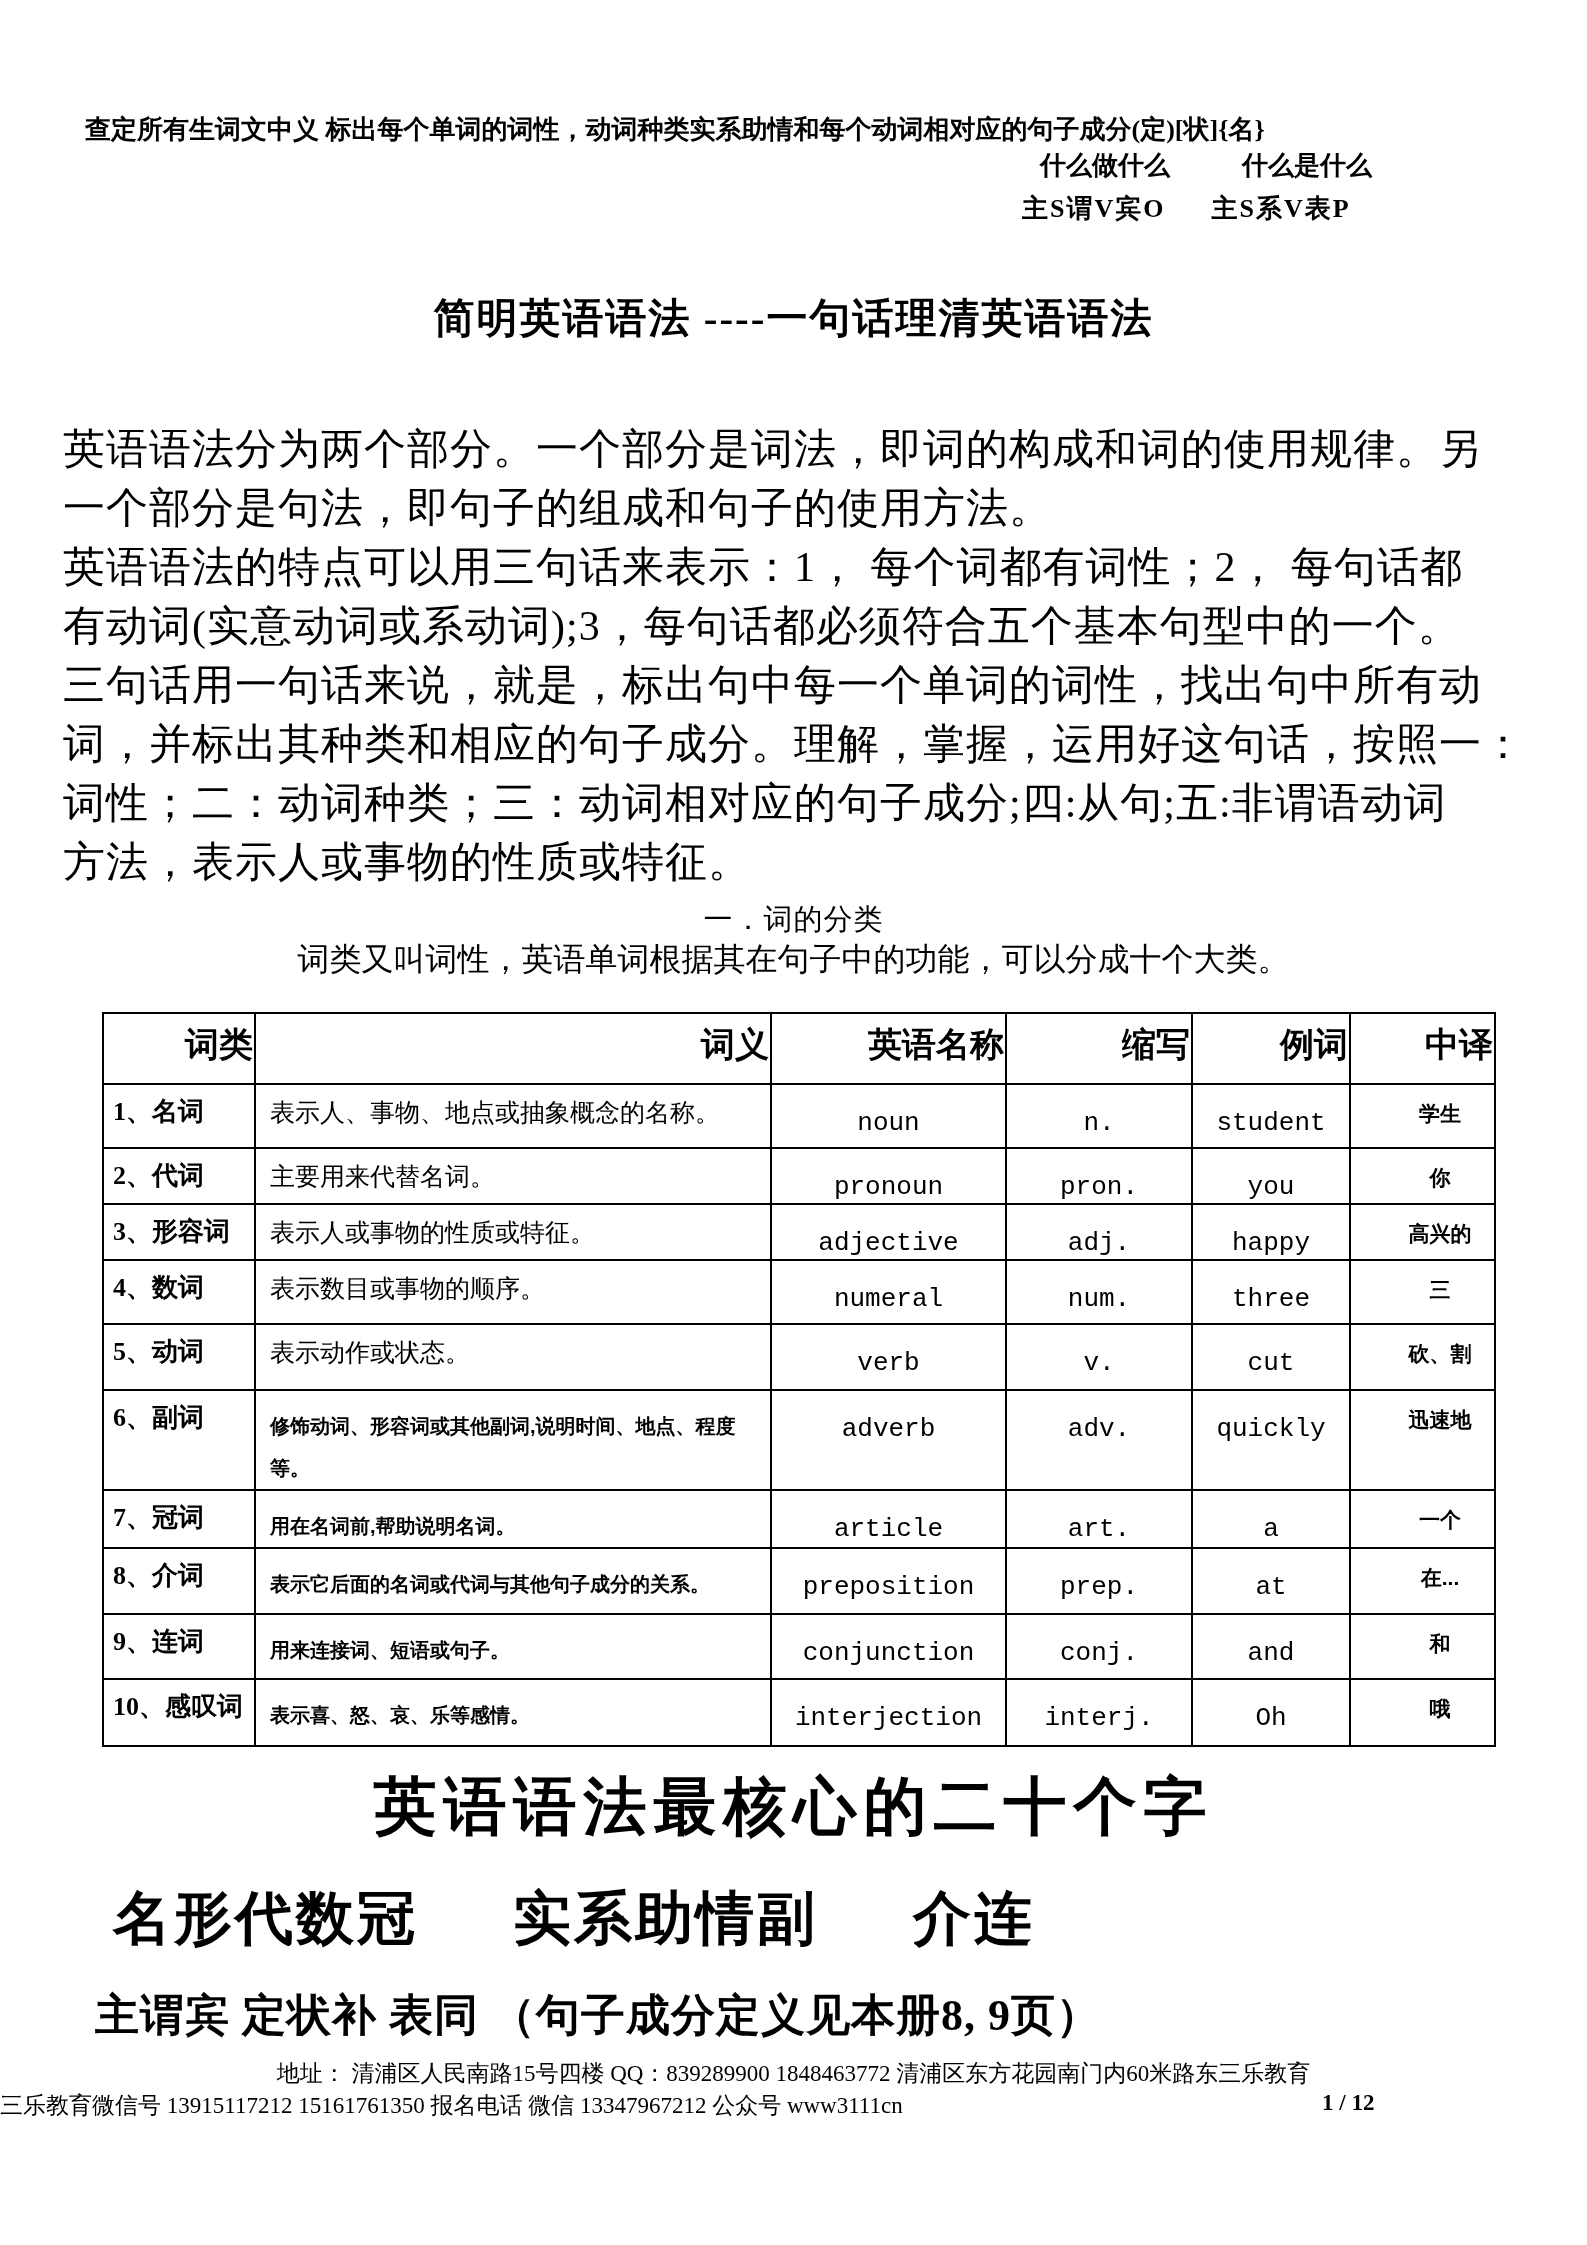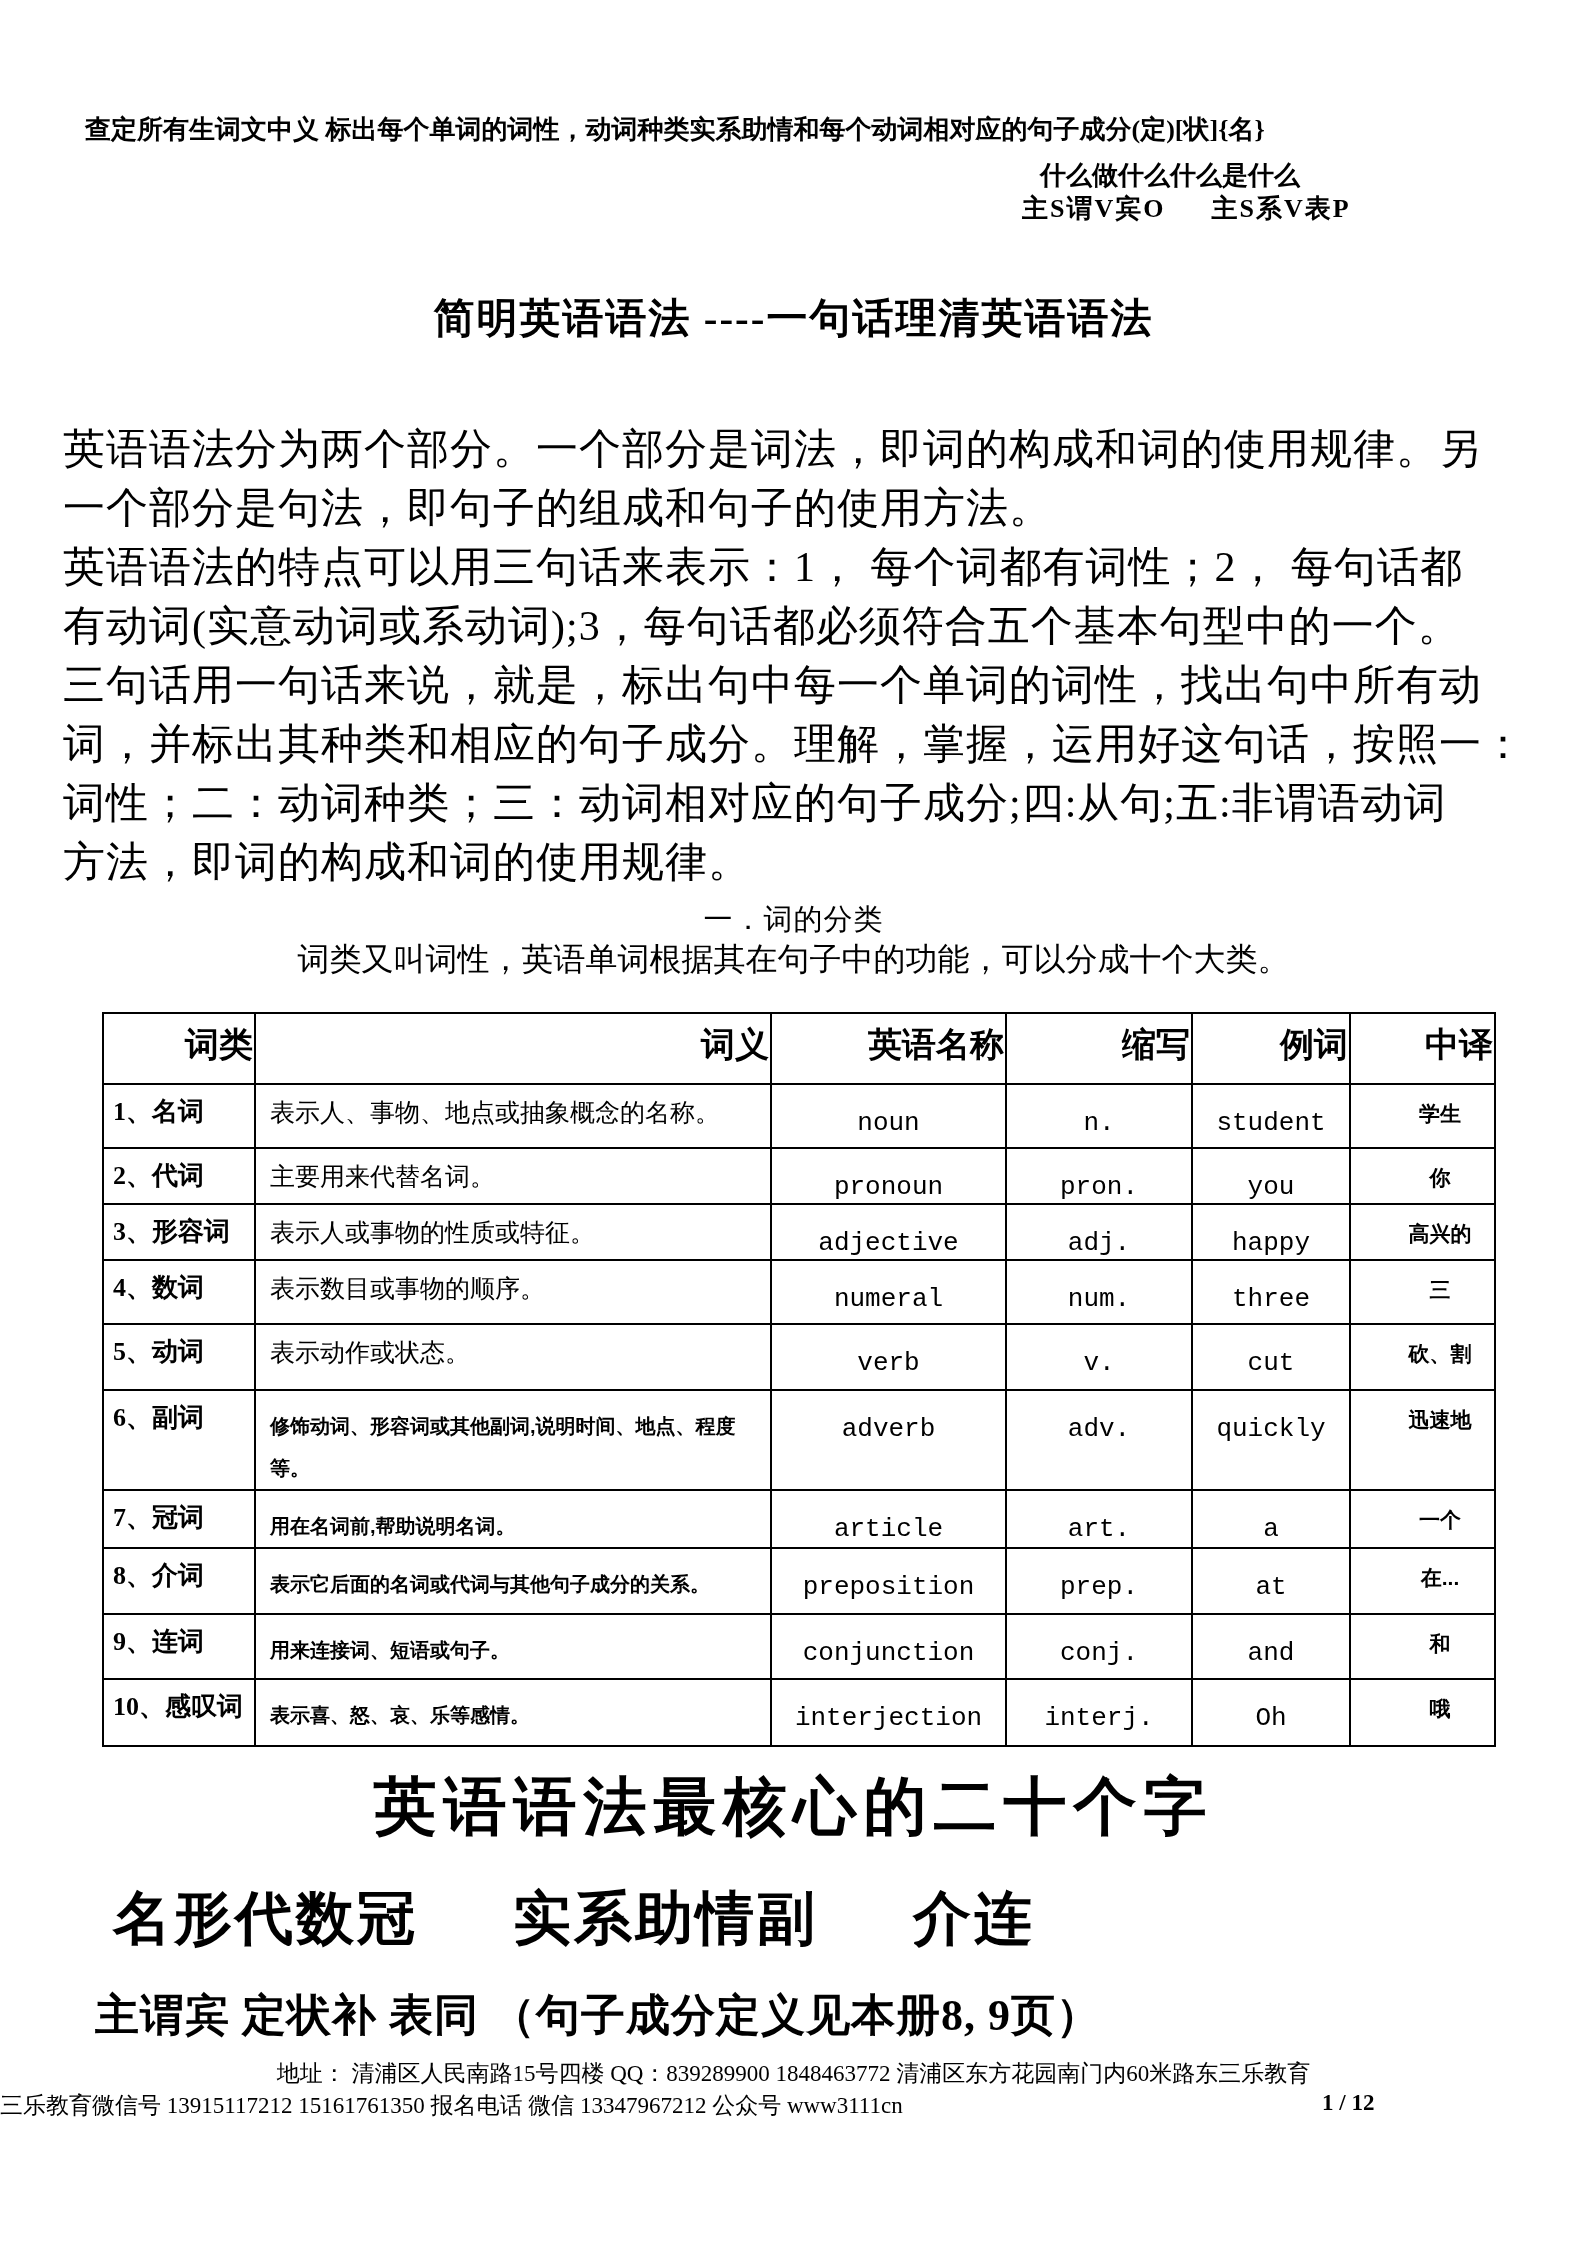--- a/index.html
+++ b/index.html
@@ -5,21 +5,21 @@
   html,body { margin:0; padding:0; background:#888; }
   .sheet {
     position:relative; width:1587px; height:2245px; margin:0 auto;
     background:#ffffff; color:#000;
     font-family:"Liberation Serif", serif;
     overflow:hidden;
   }
   
   .ann { position:absolute; font-size:26px; font-weight:bold; white-space:nowrap; }
   #ann1 { left:85px; top:112px; }
-  #ann2 { left:1040px; top:158px; display:flex; }
+  #ann2 { left:1040px; top:148px; display:flex; gap:72px; }
   #ann3 { left:1022px; top:191px; display:flex; gap:46px; letter-spacing:2px; }
   
   #doc-title {
     position:absolute; left:0; top:291px; width:100%;
     text-align:center; font-size:41px; font-weight:bold; letter-spacing:2px;
     margin:0; white-space:nowrap;
   }
   
   #intro { position:absolute; left:63px; top:420px; width:1470px; }
   .body-line { font-size:42px; line-height:59px; white-space:nowrap; letter-spacing:1px; }
@@ -92,21 +92,21 @@
   <h1 id="doc-title">简明英语语法 ----一句话理清英语语法</h1>
 
   <div id="intro">
     <div class="body-line">英语语法分为两个部分。一个部分是词法，即词的构成和词的使用规律。另</div>
     <div class="body-line">一个部分是句法，即句子的组成和句子的使用方法。</div>
     <div class="body-line">英语语法的特点可以用三句话来表示：1， 每个词都有词性；2， 每句话都</div>
     <div class="body-line">有动词(实意动词或系动词);3，每句话都必须符合五个基本句型中的一个。</div>
     <div class="body-line">三句话用一句话来说，就是，标出句中每一个单词的词性，找出句中所有动</div>
     <div class="body-line">词，并标出其种类和相应的句子成分。理解，掌握，运用好这句话，按照一：</div>
     <div class="body-line">词性；二：动词种类；三：动词相对应的句子成分;四:从句;五:非谓语动词</div>
-    <div class="body-line">方法，即词的构成和词的使用规律。</div>
+    <div class="body-line">方法，表示人或事物的性质或特征。</div>
   </div>
 
   <div id="sec-head">一．词的分类</div>
   <div id="sec-sub">词类又叫词性，英语单词根据其在句子中的功能，可以分成十个大类。</div>
 
   <table id="word-table">
     <colgroup>
       <col style="width:152px">
         <col style="width:516px">
         <col style="width:235px">

